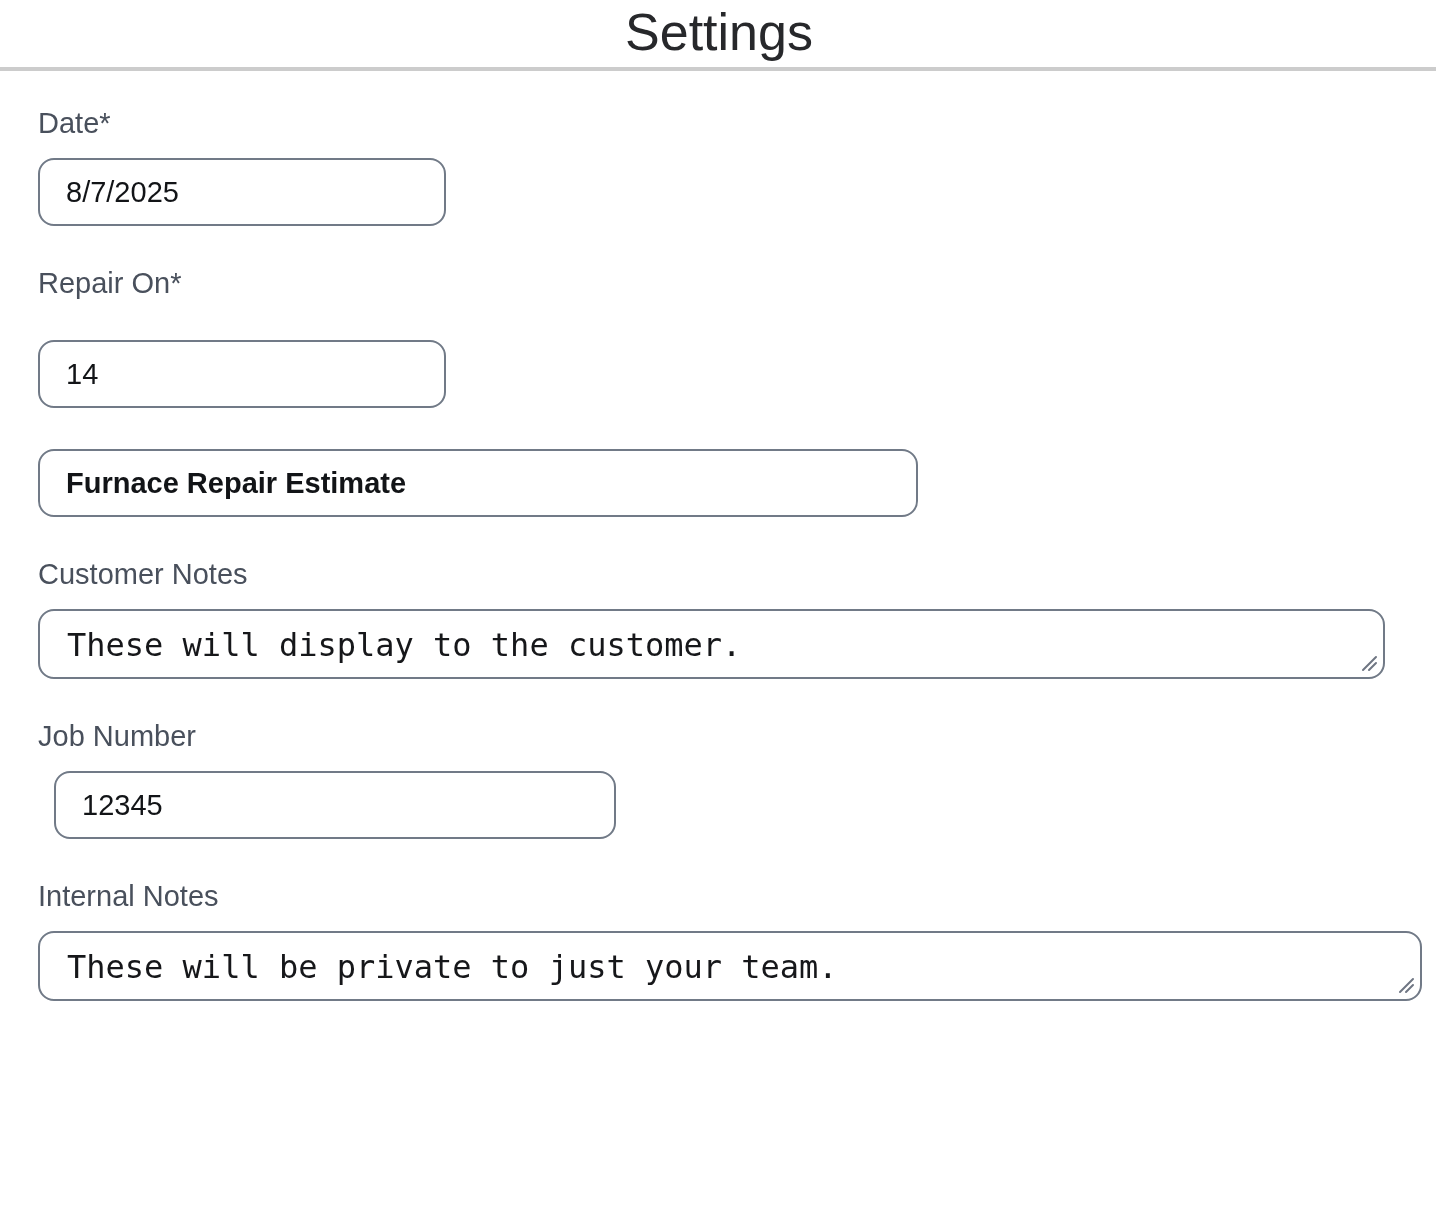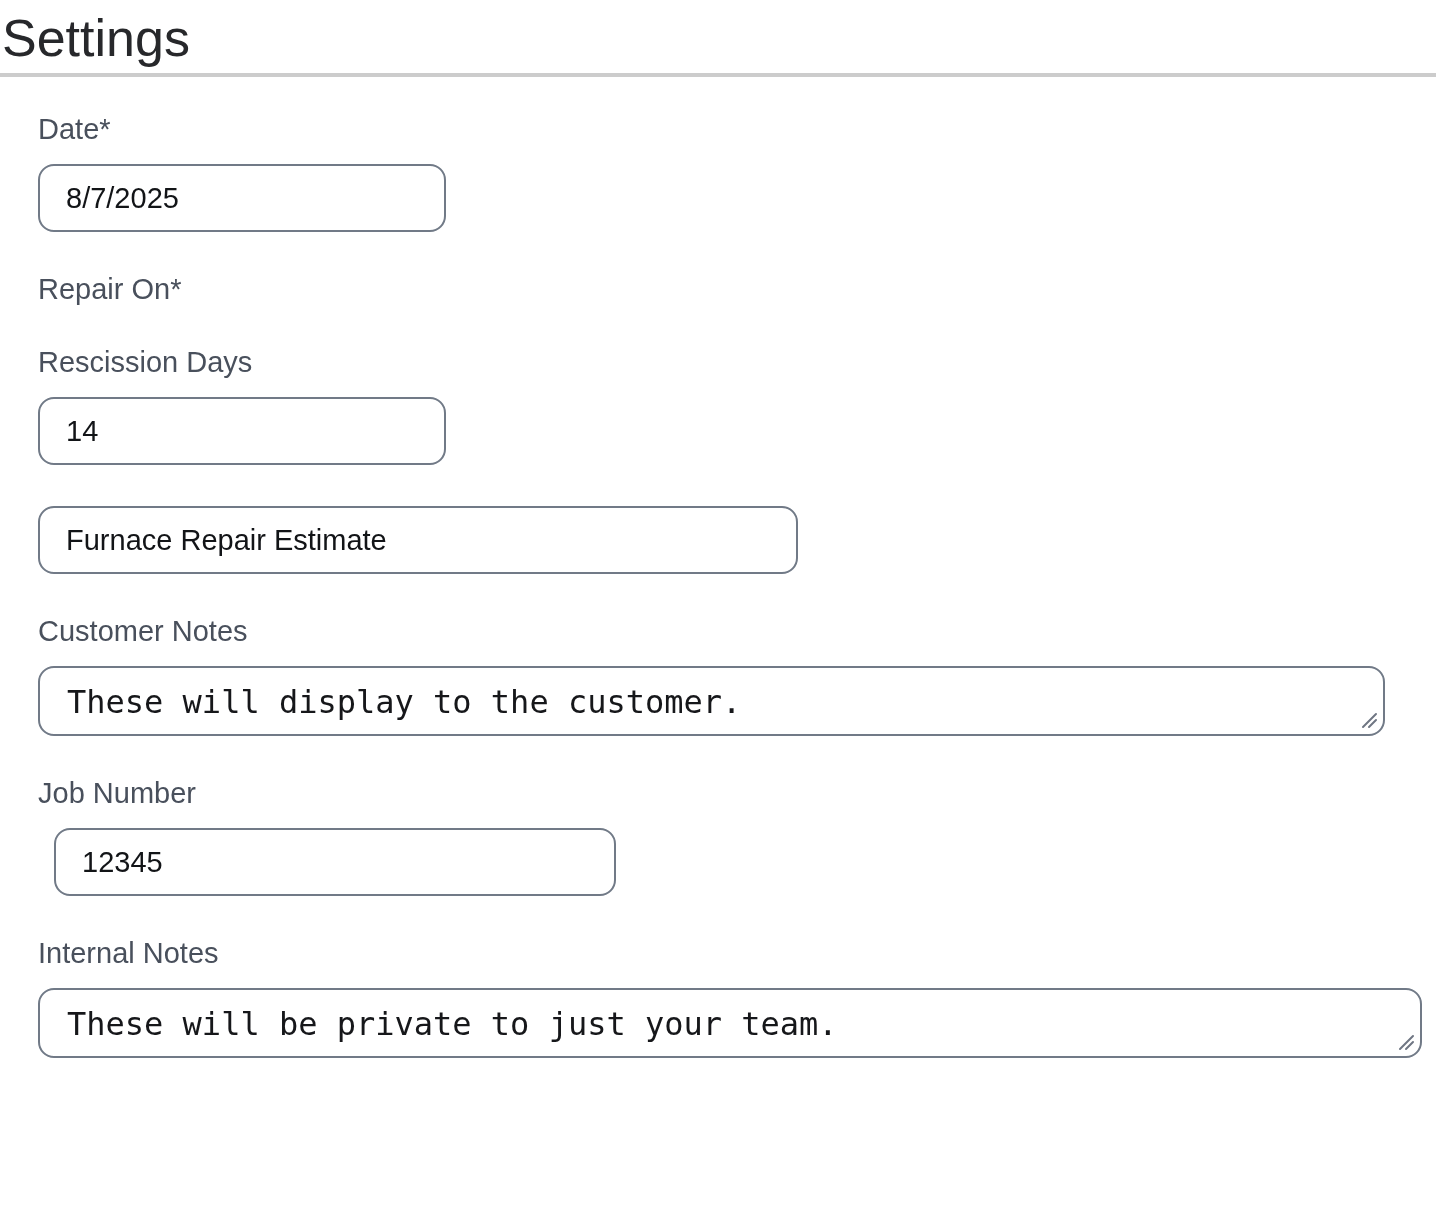--- a/index.html
+++ b/index.html
@@ -4,25 +4,26 @@
 <style>
   * { box-sizing: border-box; }
   html, body {
     margin: 0;
     padding: 0;
     background: #ffffff;
     font-family: "Liberation Sans", sans-serif;
     width: 1436px;
   }
   h1.page-title {
-    margin: 6px 0 0 2px;
+    margin: 0 0 0 2px;
     font-size: 52px;
     line-height: 64px;
     font-weight: 500;
     color: #27282b;
+    text-align: center;
   }
   .divider {
     height: 4px;
     background: #cccccc;
     border: none;
     margin: 3px 0 0 0;
     width: 100%;
   }
   form.settings-form {
     padding: 36px 38px 8px 38px;
@@ -45,21 +46,21 @@
     border: 2px solid #717a87;
     border-radius: 16px;
     background: #ffffff;
     padding: 0 26px;
     font-size: 29px;
     font-family: "Liberation Sans", sans-serif;
     color: #121417;
     outline: none;
   }
   .w-370 { width: 408px; }
-  .w-850 { width: 760px; }
+  .w-850 { width: 880px; font-weight: bold; }
   .w-562 { width: 562px; margin-left: 16px; }
   .w-1347 { width: 1347px; }
   .w-1384 { width: 1384px; }
   .textarea-wrap {
     position: relative;
   }
   .notes-input {
     display: block;
     width: 100%;
     height: 70px;
@@ -98,21 +99,20 @@
   <div class="field">
     <label class="field-label">Date*</label>
     <input type="text" class="text-input w-370" value="8/7/2025" style="">
   </div>
 
   <div class="field">
     <label class="field-label">Repair On*</label>
   </div>
 
   <div class="field">
-    <label class="field-label">Rescission Days</label>
     <input type="text" class="text-input w-370" value="14" style="">
   </div>
 
   <div class="field">
     <input type="text" class="text-input w-850" value="Furnace Repair Estimate" style="">
   </div>
 
   <div class="field">
     <label class="field-label">Customer Notes</label>
     <div class="textarea-wrap w-1347">

